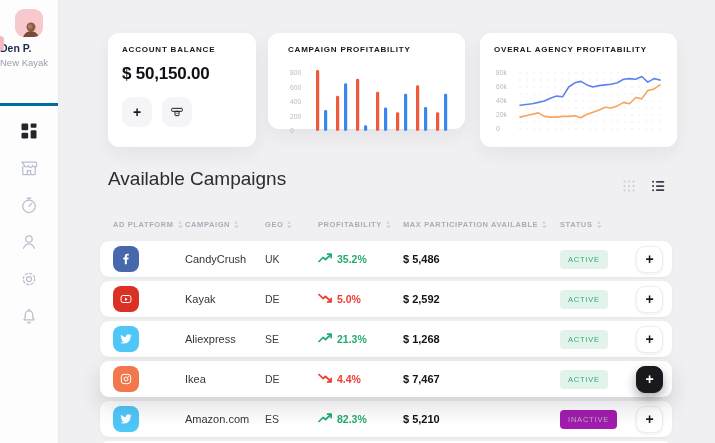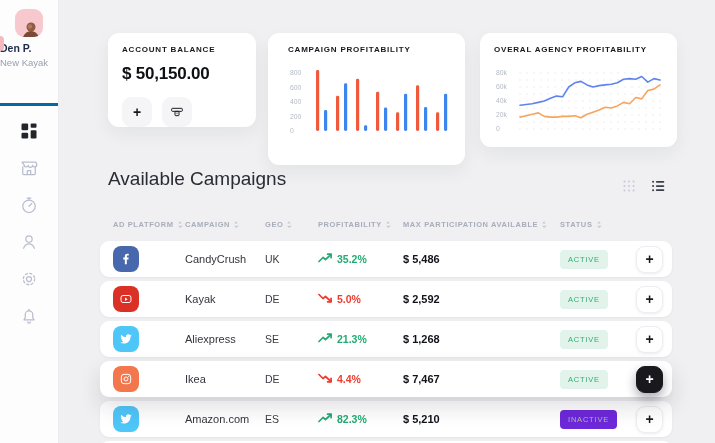--- a/index.html
+++ b/index.html
@@ -12,25 +12,25 @@
   .notch{position:absolute;left:0;top:27px;width:4px;height:15px;background:#f4b8bf;border-radius:0 4px 4px 0;}
   .avatar{width:28px;height:28px;margin:9px auto 0;border-radius:9px;background:#f7c8cd;display:flex;align-items:flex-end;justify-content:center;overflow:hidden;cursor:pointer;}
   .uname{margin-top:5px;font-size:10.5px;font-weight:700;color:#1c2b4a;}
   .uloc{margin-top:3px;font-size:9.5px;color:#9aa0ab;}
   #side-nav{position:absolute;left:0;top:112px;width:58px;}
   .nav-item{height:37px;display:flex;align-items:center;justify-content:center;cursor:pointer;}
 
   
   .card{position:absolute;background:#fff;border-radius:11px;box-shadow:0 7px 18px rgba(24,26,50,.06);padding:12px 14px;box-sizing:border-box;}
   .card-title{font-size:8px;font-weight:700;letter-spacing:.8px;color:#17181d;}
-  #balance-card{left:108px;top:33px;width:148px;height:94px;}
+  #balance-card{left:108px;top:33px;width:148px;height:114px;}
   #balance-amount{margin-top:10px;font-size:17px;font-weight:800;color:#0f1015;letter-spacing:-.2px;}
   .balance-actions{margin-top:13px;display:flex;gap:10px;}
   .sq-btn{width:30px;height:30px;border:none;border-radius:9px;background:#f5f5f7;display:flex;align-items:center;justify-content:center;font-size:14px;font-weight:600;color:#17181c;cursor:pointer;padding:0;}
-  #bar-card{left:268px;top:33px;width:197px;height:132px;padding-left:20px;}
+  #bar-card{left:268px;top:33px;width:197px;height:96px;padding-left:20px;}
   #line-card{left:480px;top:33px;width:197px;height:114px;}
   .chart-svg{display:block;margin-top:5px;}
 
   
   #page-title{position:absolute;left:108px;top:168px;margin:0;font-size:19px;font-weight:500;color:#2a2c33;}
   #view-toggle{position:absolute;left:622px;top:179px;display:flex;gap:15px;align-items:center;}
   #view-toggle span{cursor:pointer;display:flex;}
 
   .tgrid{display:grid;grid-template-columns:85px 80px 53px 85px 157px 76px 1fr;align-items:center;}
   #thead{position:absolute;left:100px;top:220px;width:572px;font-size:7.5px;font-weight:700;letter-spacing:.6px;color:#a8adba;}
@@ -557,19 +557,19 @@
      <div class="profit up">
        <span><svg width="14" height="10" viewBox="0 0 14 10">
               <g fill="none" stroke="#23ab72" stroke-width="1.7" stroke-linecap="round" stroke-linejoin="round">
                 <path d="M1 8.5 5 4.5l2.5 2L13 1.5"></path>
                 <path d="M9.6 1.2h3.5v3.5"></path>
               </g>
             </svg></span>
        <span>82.3%</span>
      </div>
      <div class="money">$ 5,210</div>
-     <div class="badge" style="background:#6d28d9;color:#b3b4bb">INACTIVE</div>
+     <div class="badge" style="background:#a21caf;color:#b3b4bb">INACTIVE</div>
      <button class="plus-btn">+</button>
       </div>
     </div>
   <div id="row-sliver"></div>
 
 </div>
 
 </body></html>

